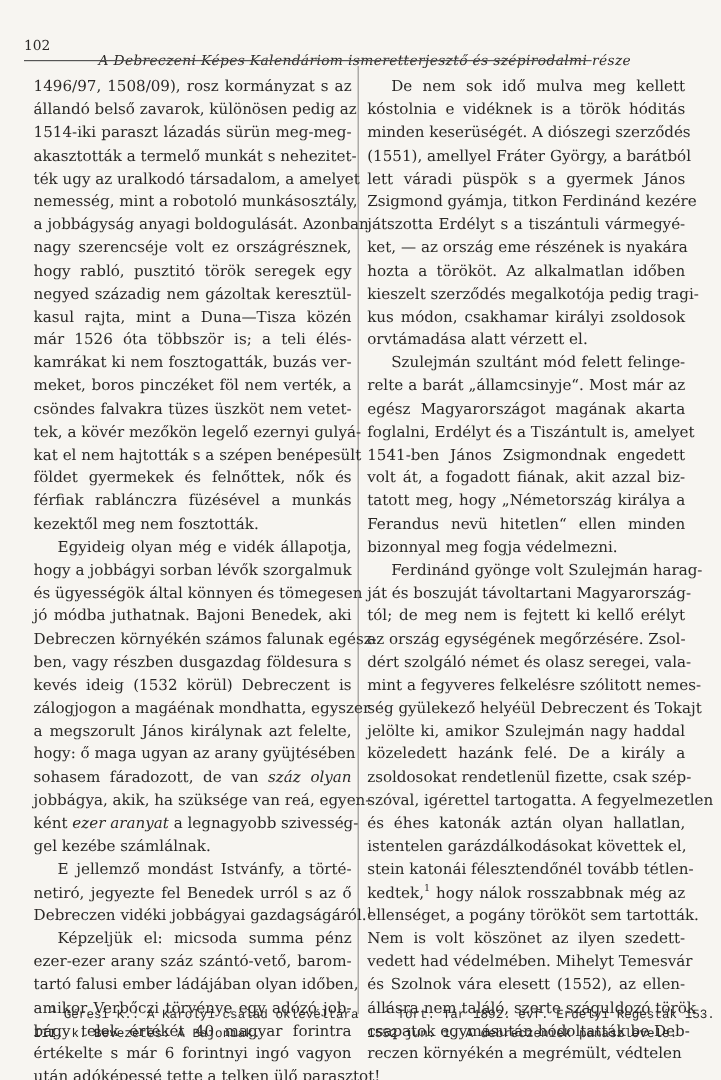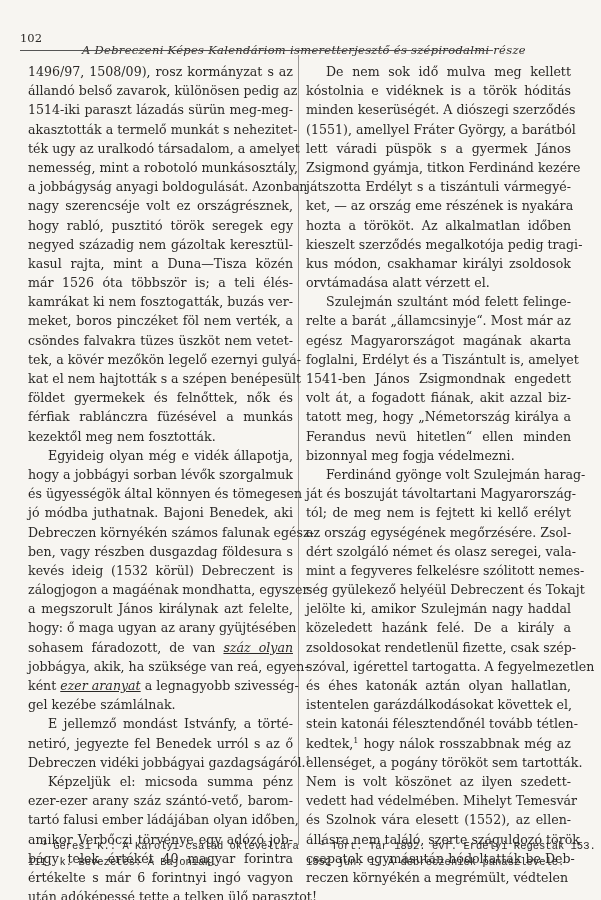--- a/index.html
+++ b/index.html
@@ -34,21 +34,21 @@
       border-left: 1px solid #9a9894;
     }
     .footnotes {
       position: absolute; top: 838px; font-size: 10.5px; line-height: 16px;
     }
     .footnotes.left { left: 28px; width: 263px; }
     .footnotes.right { left: 306px; width: 265px; }
     .footnotes .line { white-space: nowrap; text-align: justify; text-align-last: justify; font-family: Liberation Mono, monospace; }
     .footnotes .line.last { text-align-last: left; }
     .footnotes .line.indent { padding-left: 14px; }
-    .it { font-style: italic; text-decoration: underline; }
+    .it { font-style: italic; }
     sup { font-size: 8px; line-height: 0; }
   </style>
 </head>
 <body>
 
 <div class="page">
   <div class="header">
     <span class="pnum">102</span>
     <span class="title">A Debreczeni Képes Kalendáriom ismeretterjesztő és szépirodalmi része</span>
   </div>

